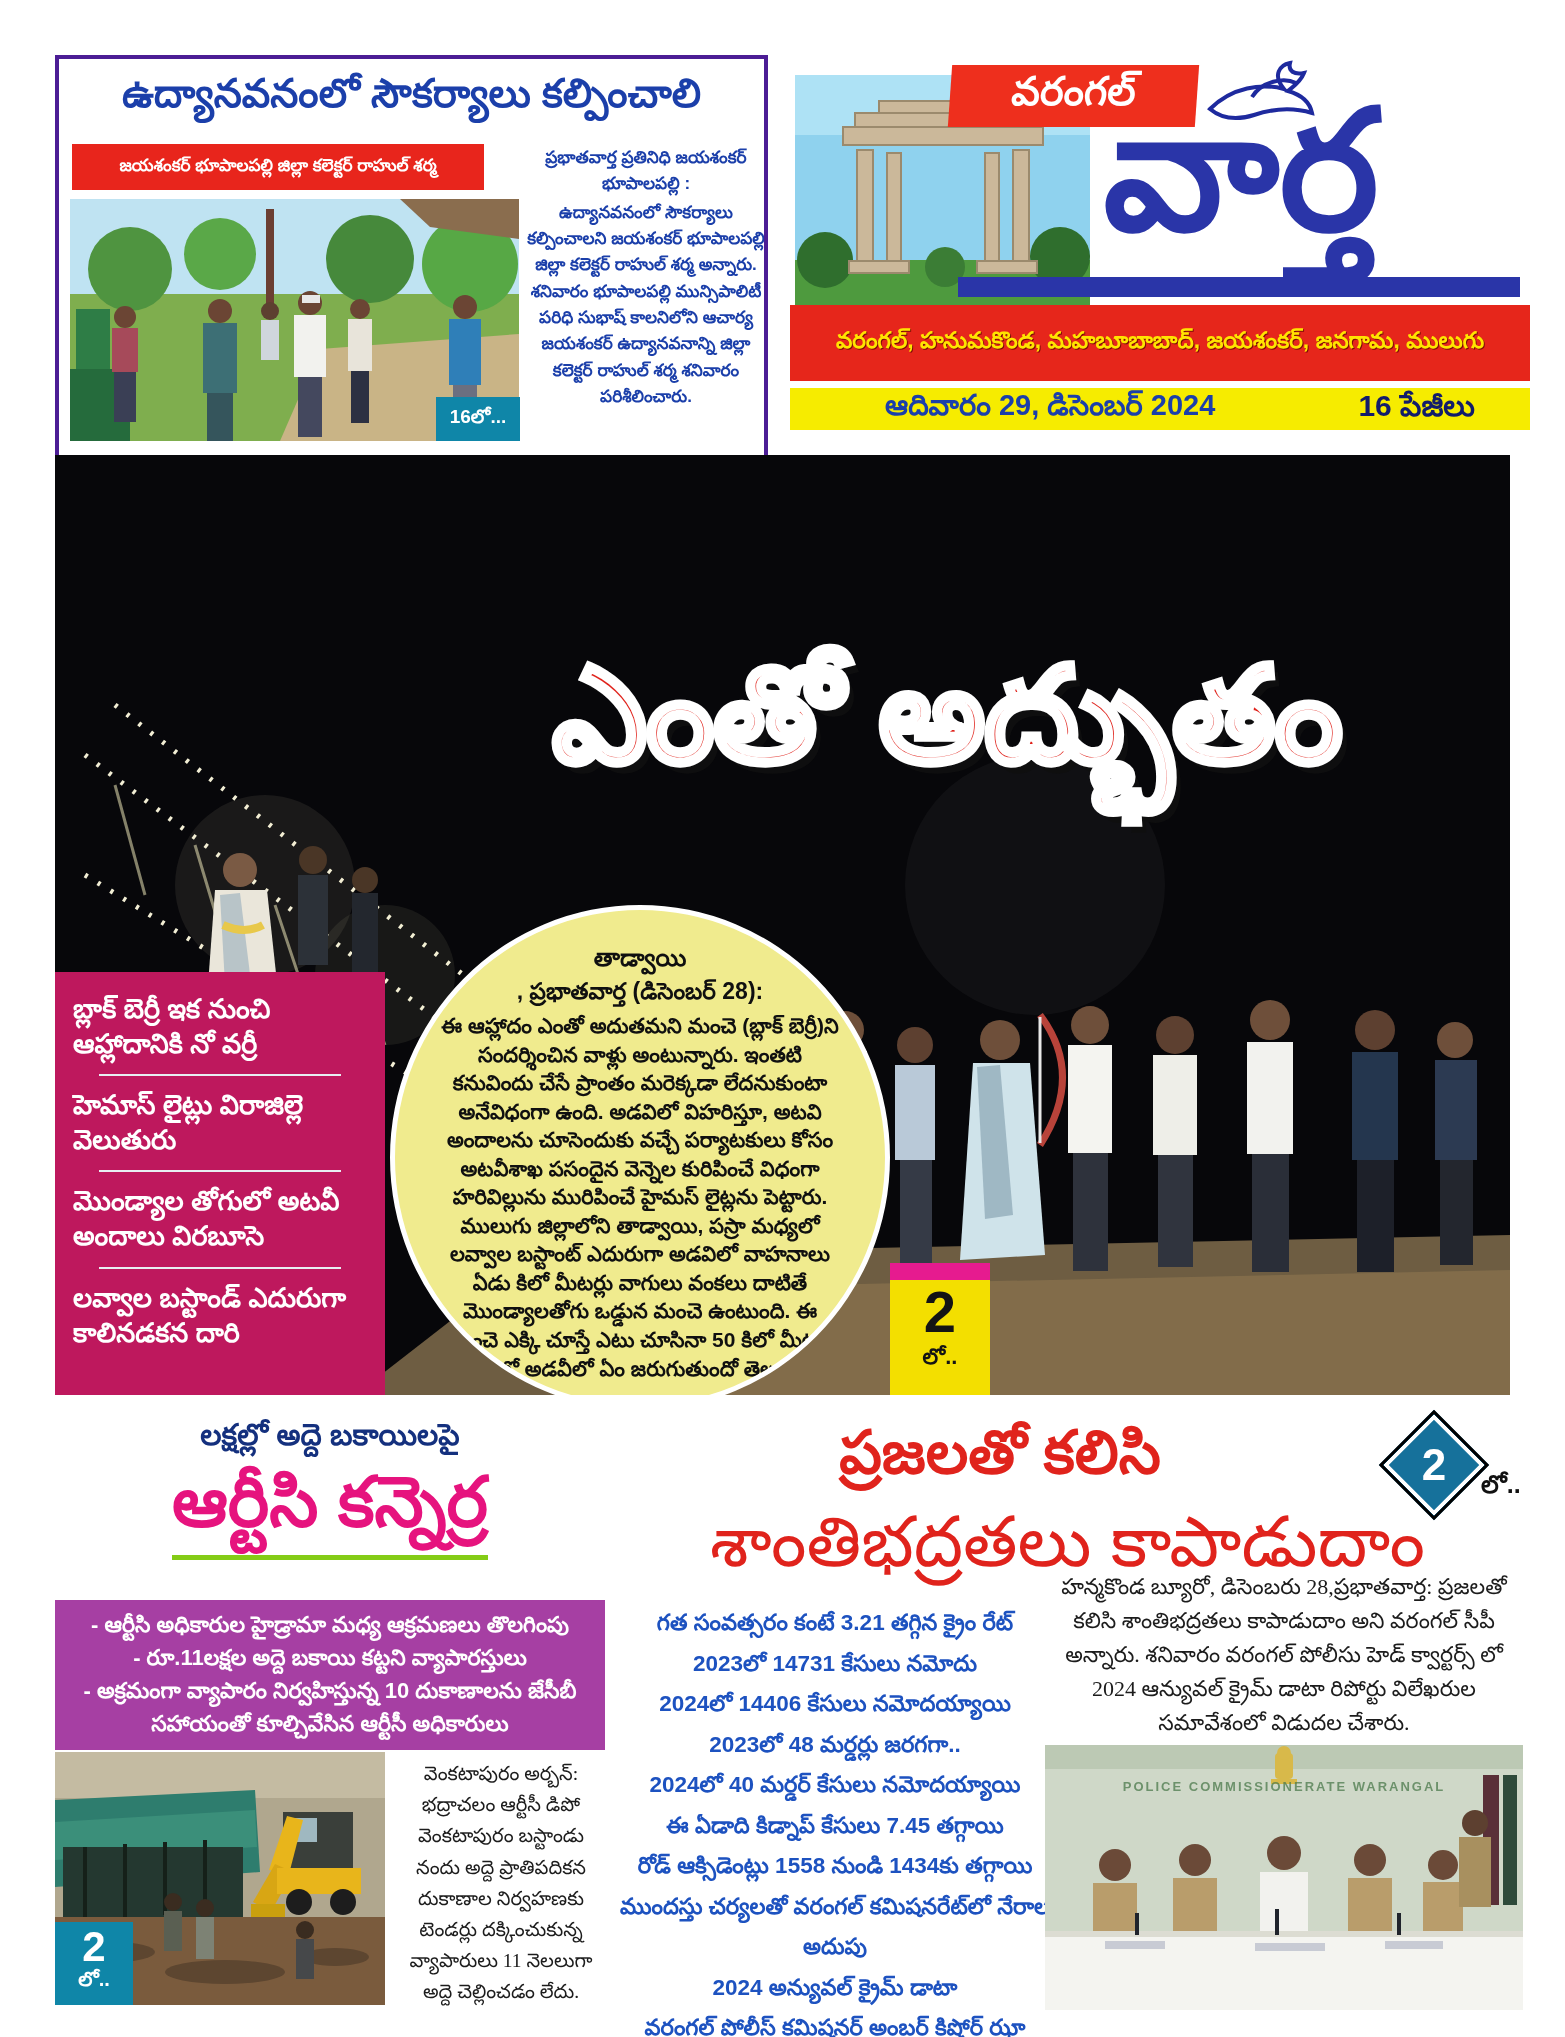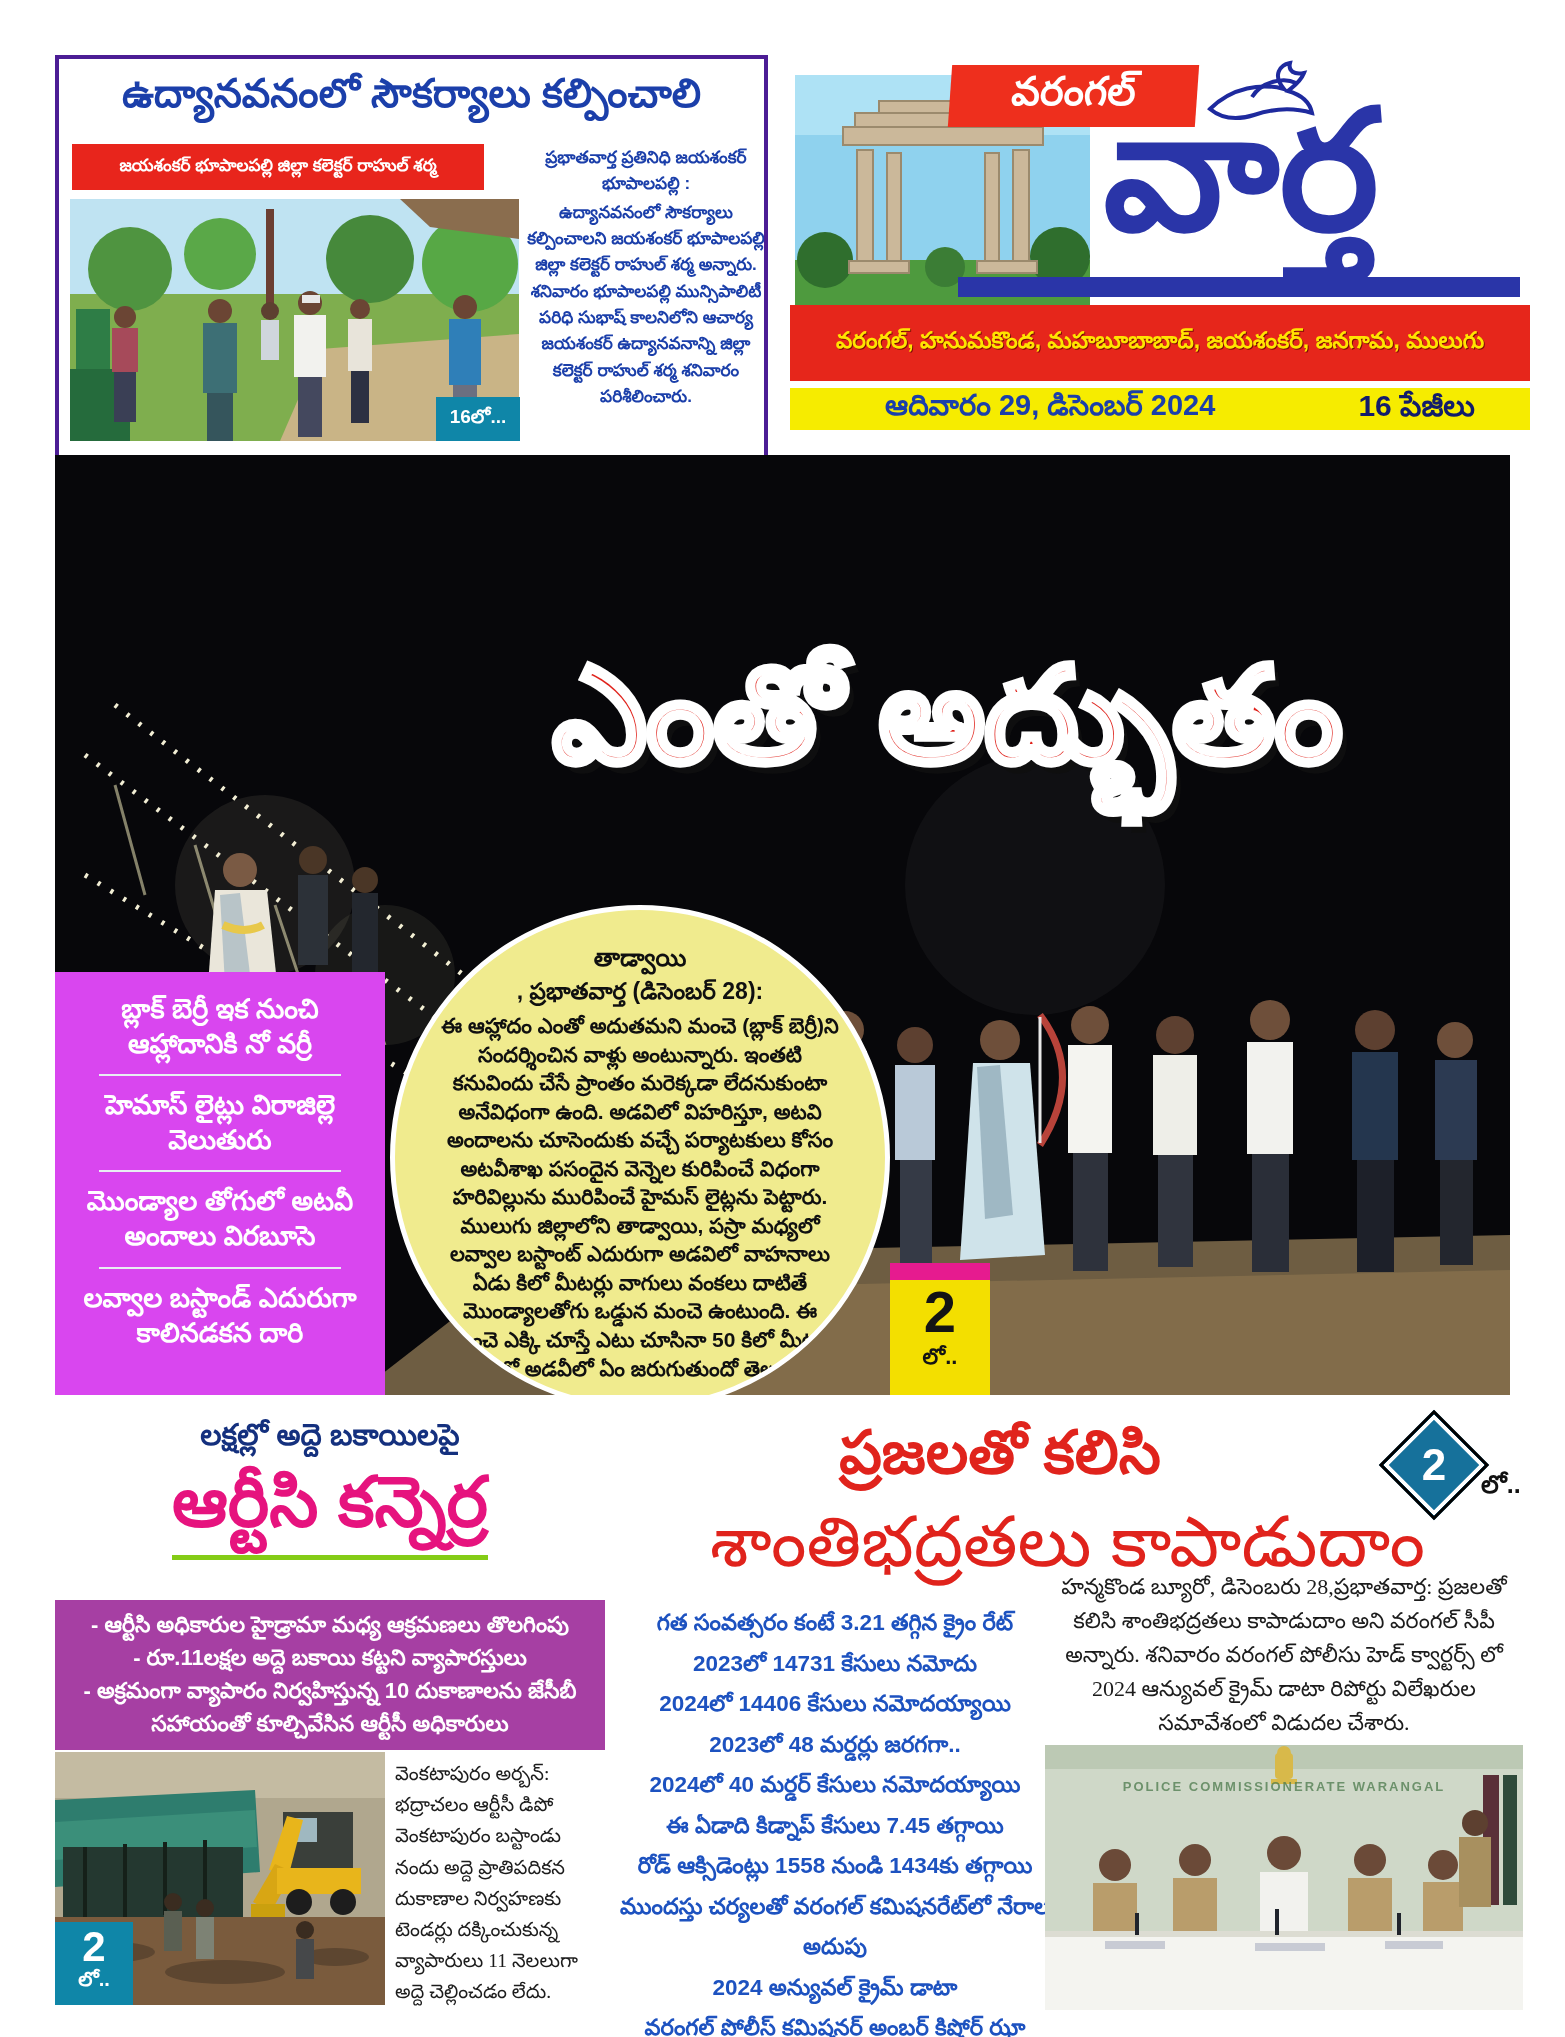--- a/index.html
+++ b/index.html
@@ -27,21 +27,21 @@
   .mast-red-strip span { color:#ffe400; font-weight:bold; font-size:23px; white-space:nowrap; text-shadow:1px 1px 0 #7a0c06; }
   .mast-yellow { position:absolute; left:0; top:333px; width:740px; height:42px; background:#f6ec00; display:flex; align-items:center; justify-content:space-between; padding:0 55px 0 95px; }
   .mast-date { color:#1b3faa; font-size:29px; font-weight:bold; }
   .mast-pages { color:#121c6b; font-size:30px; font-weight:bold; }
 
   
   .spread { position:absolute; left:55px; top:455px; width:1455px; height:940px; background:#060608; overflow:hidden; }
   .spread svg.scene { position:absolute; left:0; top:0; }
   .headline1 { position:absolute; left:320px; top:22px; width:1135px; text-align:center; font-size:118px; font-weight:800; color:#f6e40e; -webkit-text-stroke:5px #0d0d0d; text-shadow:5px 6px 0 rgba(0,0,0,.85); white-space:nowrap; }
   .headline2 { position:absolute; left:330px; top:185px; width:1125px; text-align:center; font-size:132px; font-weight:800; color:#e0231c; -webkit-text-stroke:6px #ffffff; text-shadow:7px 9px 0 rgba(15,15,15,.9); white-space:nowrap; }
-  .side-panel { position:absolute; left:0; top:517px; width:330px; height:423px; background:#d946ef; padding:20px 18px 0 18px; text-align:center; }
+  .side-panel { position:absolute; left:0; top:517px; width:330px; height:423px; background:#be185d; padding:20px 18px 0 18px; }
   .side-point { color:#fff; font-size:27px; font-weight:bold; line-height:1.3; }
   .sep { width:82%; border-top:2px solid #e8eef2; margin:12px auto; }
   .circle { position:absolute; left:335px; top:450px; width:500px; height:505px; border-radius:50%; background:#f0eb8e; border:5px solid #ffffff; padding:34px 42px 0 42px; text-align:center; color:#101010; overflow:hidden; }
   .circle .dl { font-size:24px; font-weight:bold; }
   .circle .cr { font-size:23px; font-weight:bold; margin-bottom:2px; }
   .circle .cb { font-size:21px; font-weight:600; line-height:1.36; }
   .badge-yellow { position:absolute; left:835px; top:808px; width:100px; height:132px; background:#f3df00; text-align:center; }
   .badge-yellow .bar { height:17px; background:#e61b8f; }
   .badge-yellow .num { font-size:58px; font-weight:800; color:#141414; line-height:1.1; }
   .badge-yellow .suf { font-size:22px; font-weight:bold; color:#141414; }
@@ -49,21 +49,21 @@
   
   .rtc { position:absolute; left:55px; top:1400px; width:550px; height:615px; }
   .rtc-kicker { position:absolute; top:18px; left:0; width:550px; text-align:center; font-size:30px; font-weight:bold; color:#14307e; }
   .rtc-head { position:absolute; top:62px; left:0; width:550px; text-align:center; font-size:70px; font-weight:800; color:#e6137e; white-space:nowrap; }
   .rtc-head span { border-bottom:5px solid #84cc16; padding-bottom:14px; }
   .rtc-box { position:absolute; top:200px; left:0; width:550px; height:150px; background:#a63fa3; color:#fff; font-size:22px; font-weight:bold; line-height:1.5; text-align:center; padding:8px 10px; }
   .rtc-photo { position:absolute; left:0; top:352px; width:330px; height:253px; overflow:hidden; }
   .rtc-badge { position:absolute; left:0; top:522px; width:78px; height:83px; background:#0f86a8; color:#fff; text-align:center; padding-top:4px; }
   .rtc-badge .num { font-size:42px; font-weight:800; line-height:1.0; }
   .rtc-badge .suf { font-size:20px; font-weight:bold; }
-  .rtc-body { position:absolute; left:340px; top:358px; width:212px; color:#1c1c1c; font-size:19.5px; line-height:1.6; font-family:"Liberation Serif","DejaVu Serif",serif; }
+  .rtc-body { position:absolute; left:340px; top:358px; width:212px; color:#1c1c1c; font-size:19.5px; line-height:1.6; text-align:center; font-family:"Liberation Serif","DejaVu Serif",serif; }
 
   
   .police { position:absolute; left:615px; top:1400px; width:905px; height:615px; }
   .pol-head1 { position:absolute; top:18px; left:0; width:770px; text-align:center; font-size:60px; font-weight:800; color:#e0231c; }
   .pol-head2 { position:absolute; top:102px; left:0; width:905px; text-align:center; font-size:70px; font-weight:400; color:#e0231c; white-space:nowrap; }
   .pol-badge { position:absolute; left:770px; top:18px; width:135px; height:110px; }
   .diamond { position:absolute; left:10px; top:8px; width:78px; height:78px; background:#16719b; border:3px solid #000; box-shadow:inset 0 0 0 4px #fff; transform:rotate(45deg); }
   .pol-badge .suf { position:absolute; left:96px; top:52px; color:#111; font-size:25px; font-weight:bold; }
   .pol-points { position:absolute; left:0; top:203px; width:440px; text-align:center; color:#1d52c0; font-size:22.5px; font-weight:bold; line-height:1.8; }
   .pol-body { position:absolute; left:430px; top:170px; width:478px; color:#1c1c1c; font-size:22px; line-height:1.55; text-align:center; font-family:"Liberation Serif","DejaVu Serif",serif; }

